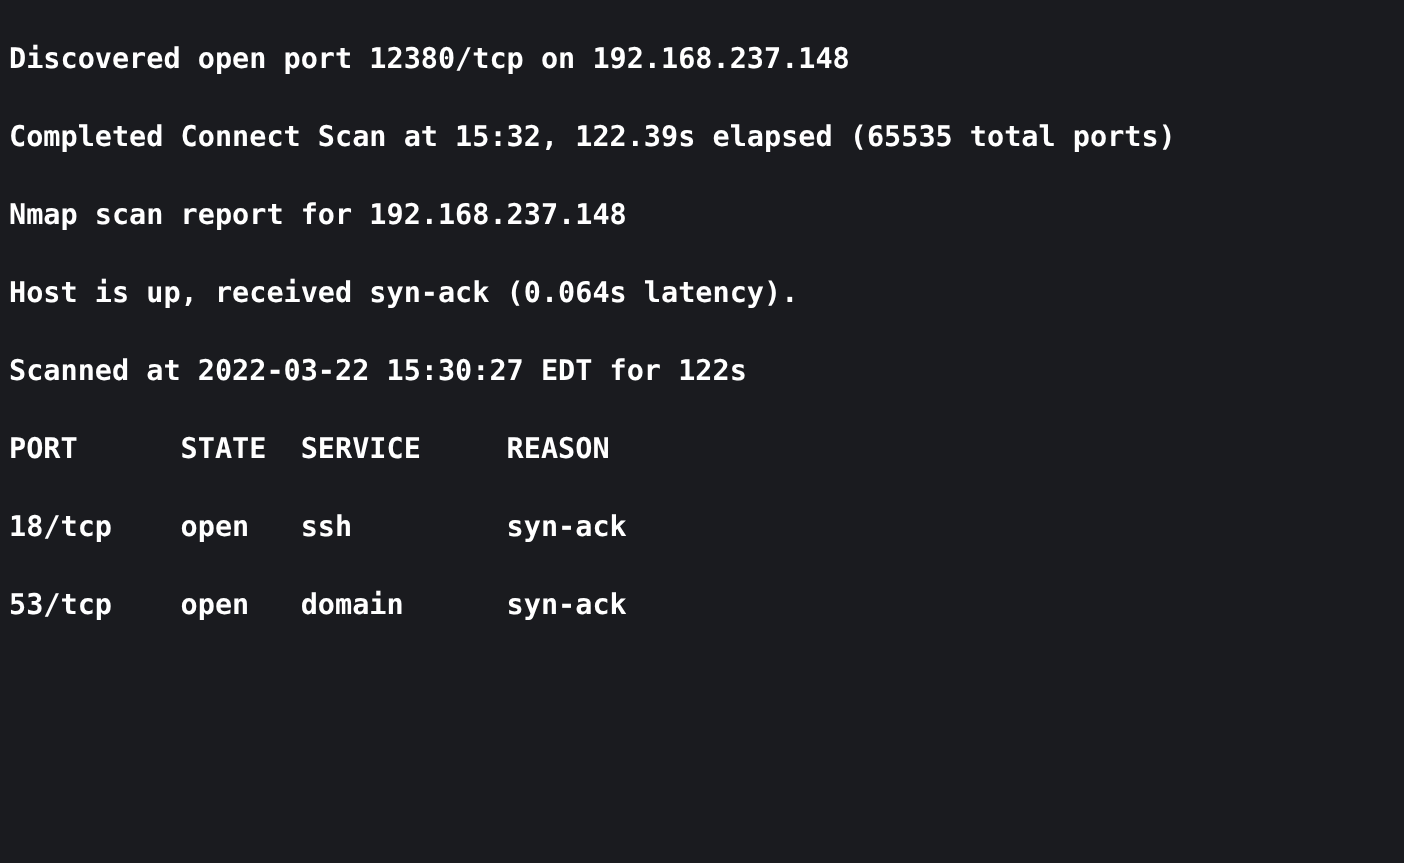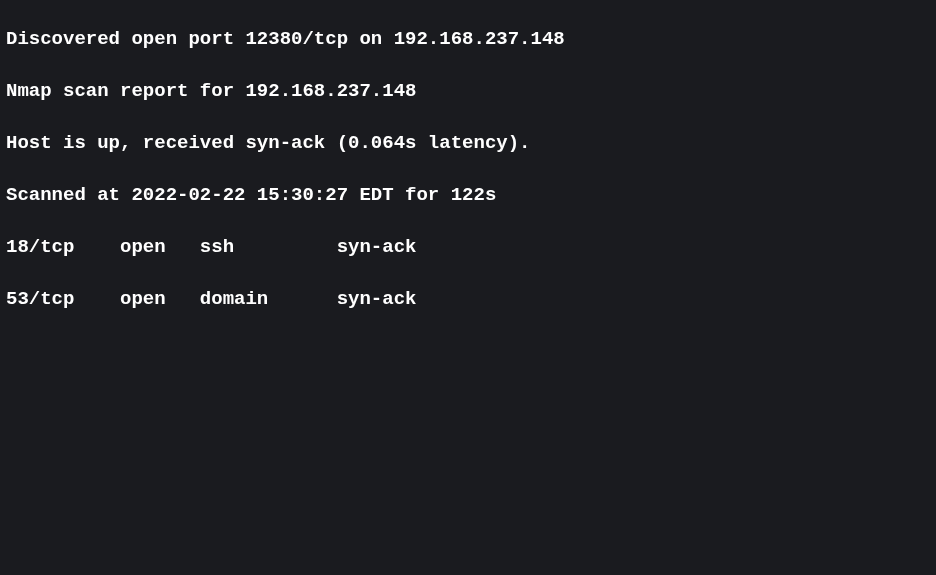--- a/index.html
+++ b/index.html
@@ -13,30 +13,32 @@
   .terminal {
     font-family: "DejaVu Sans Mono", "Menlo", "Consolas", monospace;
     font-size: 19px;
     line-height: 26px;
     color: #ffffff;
     padding: 0 6px;
     white-space: pre;
     font-weight: 600;
     letter-spacing: 0px;
   }
-  .line { display: block; font-family: Liberation Mono, monospace; }
+  .line { display: block; }
 </style>
 </head>
 <body>
 
 <div class="terminal">
 <span class="line">Discovered open port 12380/tcp on 192.168.237.148</span>
+<span class="line">Completed Connect Scan at 15:32, 122.39s elapsed (65535 total ports)</span>
 <span class="line">Nmap scan report for 192.168.237.148</span>
 <span class="line">Host is up, received syn-ack (0.064s latency).</span>
-<span class="line">Scanned at 2022-02-22 15:30:27 EDT for 122s</span>
+<span class="line">Scanned at 2022-03-22 15:30:27 EDT for 122s</span>
+<span class="line">PORT      STATE  SERVICE     REASON</span>
 <span class="line">18/tcp    open   ssh         syn-ack</span>
 <span class="line">53/tcp    open   domain      syn-ack</span>
 
 
 
 
 
 
 
 

